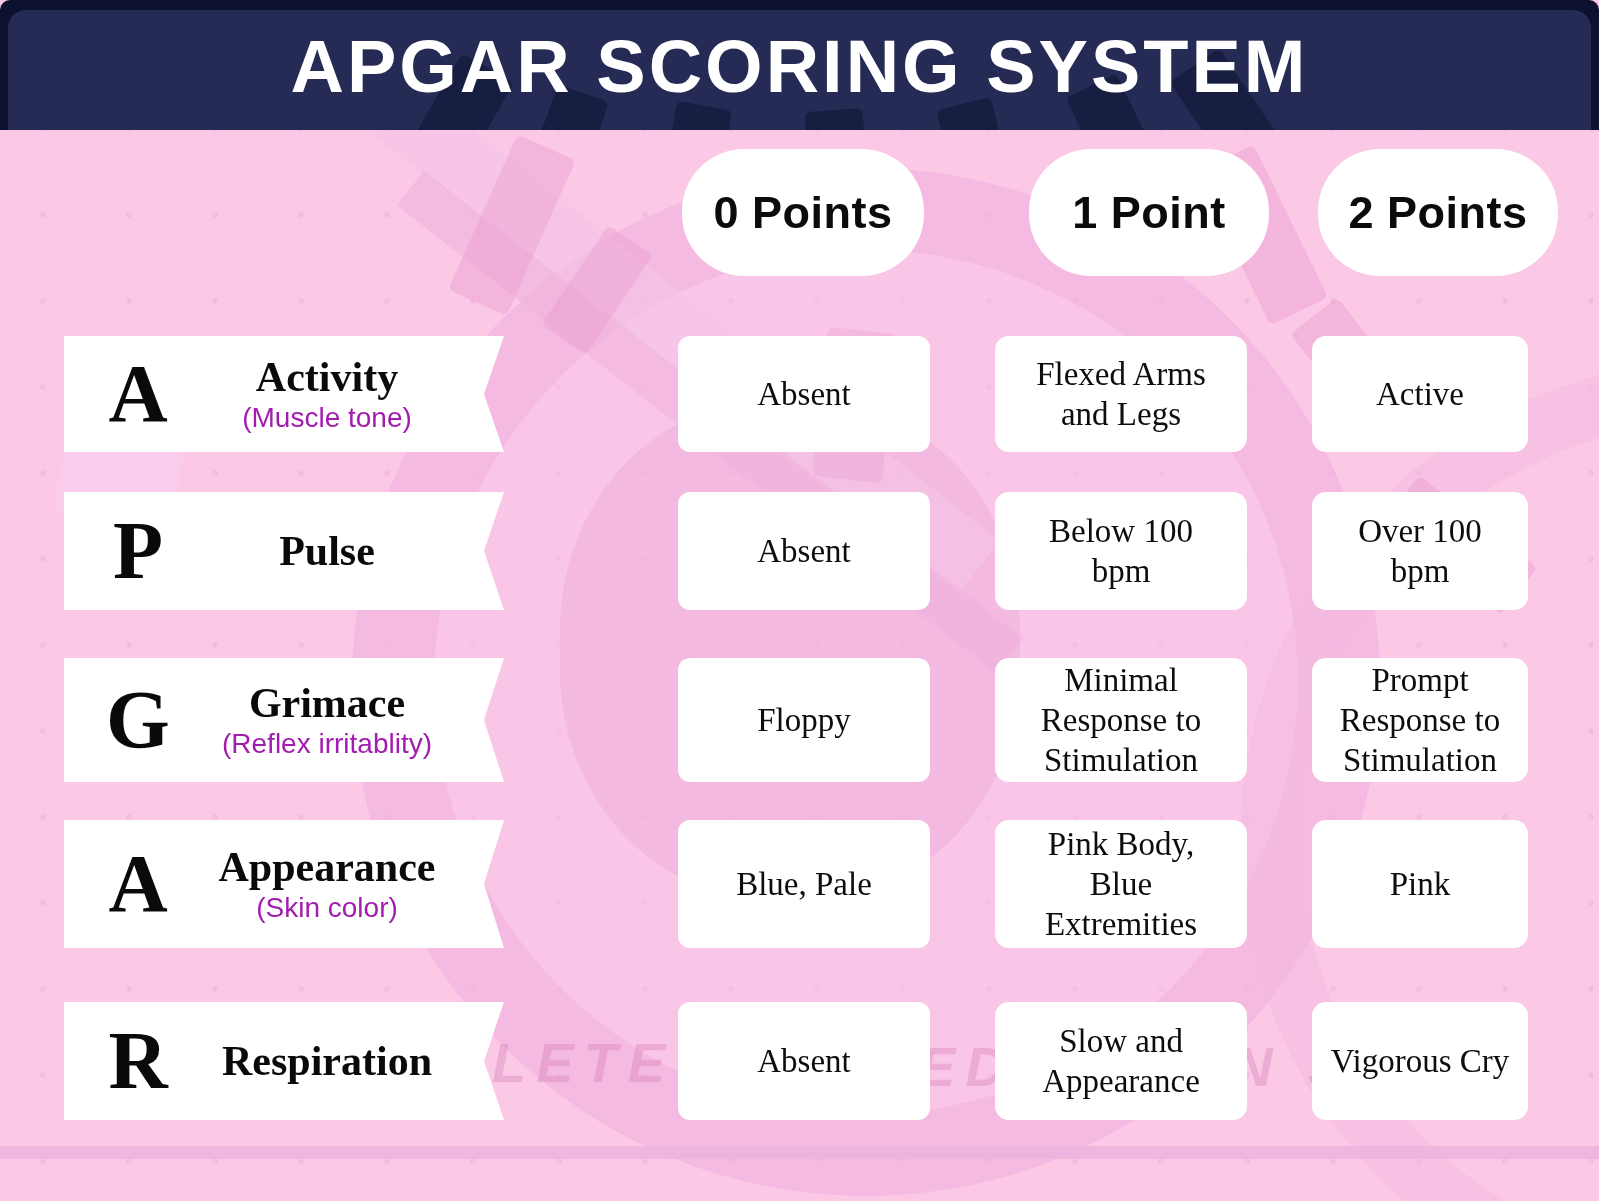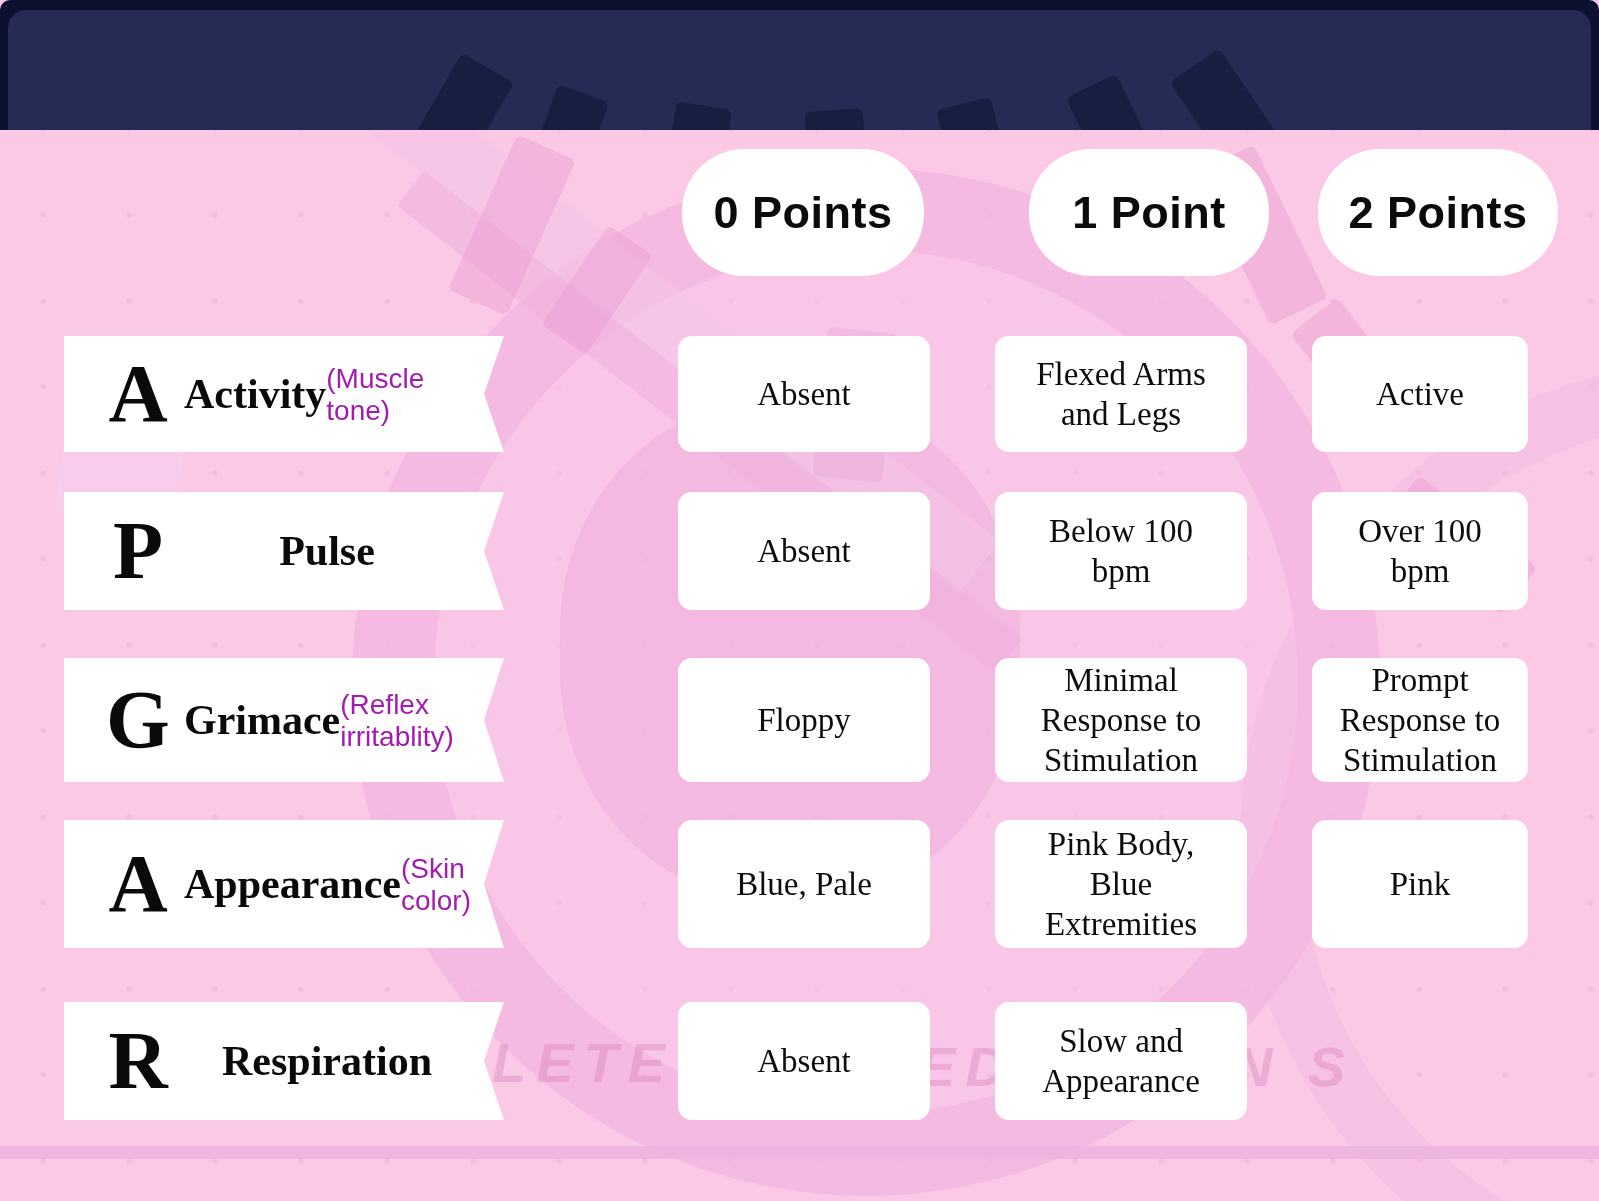--- a/index.html
+++ b/index.html
@@ -101,38 +101,38 @@
     clip-path:polygon(0 0, 100% 0, calc(100% - 20px) 50%, 100% 100%, 0 100%);
     display:flex;align-items:center;
     padding-left:28px;box-sizing:border-box;
   }
   .letter{
     width:92px;flex:0 0 92px;text-align:center;
     font-family:"Liberation Serif", serif;
     font-weight:700;font-size:82px;color:#0a0a0a;line-height:1;
   }
   .ind-text{
-    flex:1;display:flex;flex-direction:row;align-items:center;justify-content:center;
+    flex:1;display:flex;flex-direction:column;align-items:center;justify-content:center;
     padding-right:34px;
   }
   .ind-name{
     font-family:"Liberation Serif", serif;
     font-weight:700;font-size:42px;color:#0a0a0a;line-height:1.1;
   }
   .ind-sub{
     font-size:28px;font-weight:500;color:#a21caf;line-height:1.15;margin-top:2px;
   }
   .ind-sub:empty{display:none;}
   .cell{
     position:absolute;height:100%;
     background:#ffffff;border-radius:14px;
     display:flex;align-items:center;justify-content:center;
     box-sizing:border-box;padding:8px 12px;
   }
-  .cell.c2{left:678px;width:252px;}
+  .cell.c2{left:678px;width:252px;border-radius:12px;}
   .cell.c3{left:995px;width:252px;}
   .cell.c4{left:1312px;width:216px;}
   .cell-text{
     font-family:"Liberation Serif", serif;
     font-size:33px;color:#0d0d0d;line-height:1.22;
     text-align:center;white-space:pre-line;
   }
   .r1{top:336px;height:116px;}
   .r2{top:492px;height:118px;}
   .r3{top:658px;height:124px;}
@@ -166,20 +166,21 @@
 
   <div class="title-bar">
     <div class="title-inner">
       <div class="hdr-glyph h1"></div>
       <div class="hdr-glyph h2"></div>
       <div class="hdr-glyph h3"></div>
       <div class="hdr-glyph h4"></div>
       <div class="hdr-glyph h5"></div>
       <div class="hdr-glyph h6"></div>
       <div class="hdr-glyph h7"></div>
+      <div class="title-text">APGAR SCORING SYSTEM</div>
     </div>
   </div>
 
   <div class="pill p-0">
     <span>0 Points</span>
   </div>
   <div class="pill p-1">
     <span>1 Point</span>
   </div>
   <div class="pill p-2">
@@ -279,15 +280,18 @@
 
       </span>
     </div>
     <div class="cell c2">
         <span class="cell-text">Absent</span>
       </div>
     <div class="cell c3">
         <span class="cell-text">Slow and
 Appearance</span>
       </div>
+    <div class="cell c4">
+        <span class="cell-text">Vigorous Cry</span>
+      </div>
   </div>
 
 </div>
 
 </body></html>

